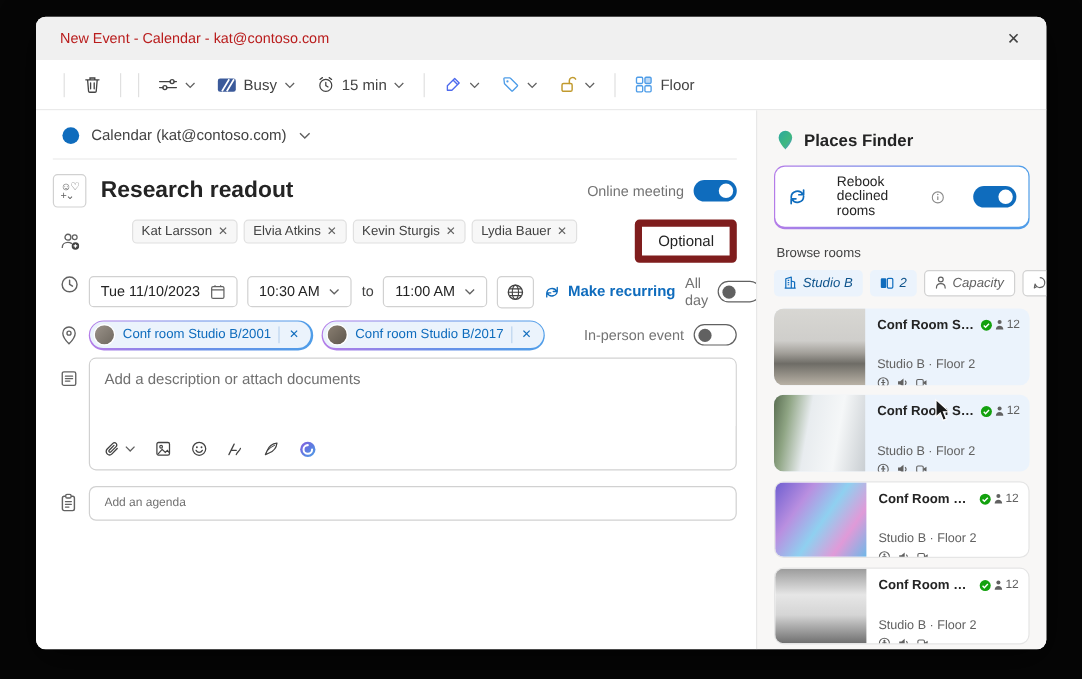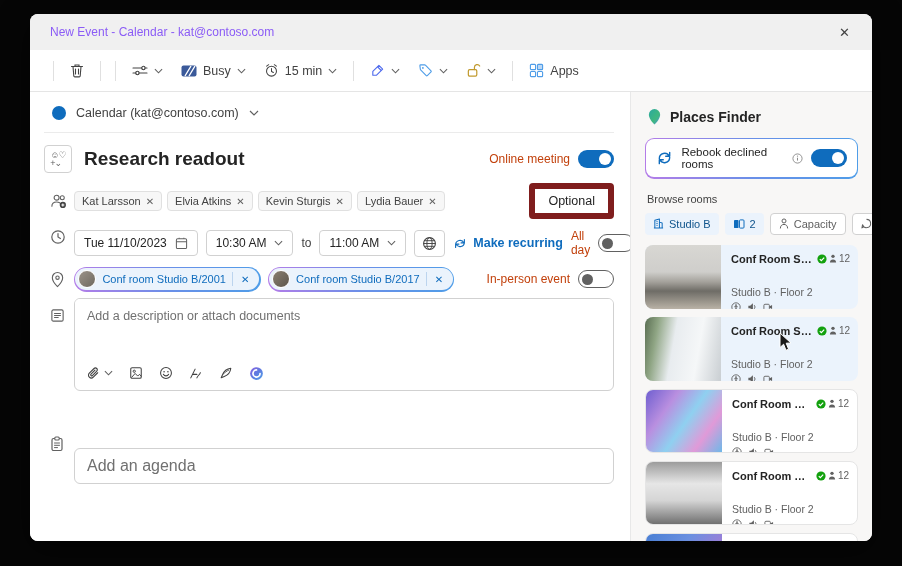--- a/index.html
+++ b/index.html
@@ -6,21 +6,21 @@
   html,body { width:902px; height:566px; background:#060606; font-family:"Liberation Sans", sans-serif; overflow:hidden; }
   .stage { position:relative; width:902px; height:566px; }
 
   .window { position:absolute; left:30px; top:14px; width:842px; height:527px;
     background:#fff; border-radius:8px; overflow:hidden; box-shadow:0 8px 30px rgba(0,0,0,.6);
     display:flex; flex-direction:column; }
 
   
   .titlebar { height:36px; background:#f0f0f0; display:flex; align-items:center;
     padding:0 14px 0 20px; flex:0 0 auto; }
-  .titlebar-text { font-size:12px; color:#8b5cf6; flex:1; }
+  .titlebar-text { font-size:12px; color:#b91c1c; flex:1; }
   .win-close { font-size:13px; color:#424242; cursor:default; padding:2px 8px; }
 
   
   .toolbar { height:42px; background:#fff; border-bottom:1px solid #e5e5e5;
     display:flex; align-items:center; padding:0 14px; gap:4px; flex:0 0 auto; font-size:12.5px; color:#424242; }
   .tb-sep { width:1px; height:20px; background:#e0e0e0; margin:0 5px; flex:0 0 auto; }
   .tb-btn { display:flex; align-items:center; gap:6px; padding:5px 7px; border-radius:4px; color:#424242; white-space:nowrap; }
   .send-split { display:flex; border-radius:4px; overflow:hidden; }
   .chev { width:9px; height:9px; display:inline-block; flex:0 0 auto; }
   .icon { display:inline-flex; align-items:center; justify-content:center; flex:0 0 auto; }
@@ -36,21 +36,21 @@
   .row-body { flex:1; min-width:0; }
 
   .cal-row { display:flex; align-items:center; gap:10px; padding:14px 0 12px 8px; border-bottom:1px solid #ebebeb; }
   .cal-dot { width:14px; height:14px; border-radius:50%; background:#0f6cbd; }
   .cal-label { font-size:12.5px; color:#424242; }
 
   .title-row { display:flex; align-items:center; gap:12px; margin:12px 0 10px 0; }
   .emoji-pick { width:28px; height:28px; border:1px solid #d1d1d1; border-radius:4px;
     display:flex; align-items:center; justify-content:center; font-size:9px; color:#616161; letter-spacing:-1px; line-height:8px; }
   .event-title { font-size:19px; font-weight:700; color:#242424; flex:1; }
-  .toggle-group { display:flex; align-items:center; gap:8px; font-size:12px; color:#c2410c; }
+  .toggle-group { display:flex; align-items:center; gap:8px; font-size:12px; color:#737373; }
 
   .toggle { width:36px; height:18px; border-radius:10px; position:relative; flex:0 0 auto; }
   .toggle.on { background:#0f6cbd; }
   .toggle.on::after { content:""; position:absolute; right:3px; top:3px; width:12px; height:12px; border-radius:50%; background:#fff; }
   .toggle.off { background:#fff; border:1px solid #616161; }
   .toggle.off::after { content:""; position:absolute; left:3px; top:3px; width:11px; height:11px; border-radius:50%; background:#616161; }
 
   .attend-row { margin:6px 0 10px 0; align-items:center; }
   .chips { display:flex; gap:5px; flex-wrap:wrap; align-items:center; flex:1; }
   .chip { display:flex; align-items:center; gap:5px; background:#f7f7f7; border:1px solid #e0e0e0;
@@ -82,31 +82,31 @@
 
   .desc-row { margin:6px 0 0 0; }
   .desc-box { border:1px solid #d1d1d1; border-radius:6px; overflow:hidden; }
   .desc-text { width:100%; height:56px; border:none; outline:none; resize:none; padding:10px 12px;
     font-family:"Liberation Sans", sans-serif; font-size:12.5px; color:#242424; }
   .desc-text::placeholder { color:#707070; }
   .desc-tools { display:flex; align-items:center; gap:16px; padding:7px 12px 9px 12px; color:#424242; }
 
   .agenda-row { margin:13px 0 0 0; align-items:center; }
   .agenda-input { width:100%; border:1px solid #d1d1d1; border-radius:6px; padding:8px 12px;
-    font-family:"Liberation Sans", sans-serif; font-size:16px; color:#242424; outline:none;margin-top:44px; }
+    font-family:"Liberation Sans", sans-serif; font-size:10px; color:#242424; outline:none; }
   .agenda-input::placeholder { color:#707070; }
 
   
   .places-head { display:flex; align-items:center; gap:8px; margin:2px 0 12px 2px; }
   .places-title { font-size:14px; font-weight:700; color:#242424; }
   .rebook-wrap { background:linear-gradient(90deg,#b47ce8,#6a8fe8,#4f9de8); border-radius:9px; padding:1.4px; margin-bottom:14px; }
-  .rebook { background:#fff; border-radius:8px; display:flex; align-items:center; gap:8px; padding:7px 10px; }
+  .rebook { background:#fff; border-radius:8px; display:flex; align-items:center; gap:24px; padding:7px 10px; }
   .rebook-label { font-size:11.5px; color:#242424; flex:1; display:flex; align-items:center; gap:4px; }
   .browse-label { font-size:11px; color:#424242; margin:0 0 8px 2px; }
-  .filter-row { display:flex; gap:6px; margin-bottom:10px; }
+  .filter-row { display:flex; gap:6px; margin-bottom:10px;font-style:italic; }
   .fchip { display:flex; align-items:center; gap:5px; font-size:11px; border-radius:4px; padding:4px 8px; white-space:nowrap; }
   .fchip.active { background:#ebf3fc; color:#0f548c; }
   .fchip.idle { background:#fff; color:#616161; border:1px solid #d1d1d1; }
 
   .room-list { display:flex; flex-direction:column; gap:8px; }
   .room-card { display:flex; border-radius:8px; overflow:hidden; height:64px; flex:0 0 auto; }
   .room-card.selected { background:#ebf3fc; }
   .room-card.plain { background:#fff; border:1px solid #e5e5e5; }
   .room-thumb { width:76px; flex:0 0 auto; }
   .thumb-1 { background:linear-gradient(180deg,#d8d7d3 0%,#cfcecb 42%,#a3a09a 58%,#6e6c66 72%,#b9b2a6 100%); }
@@ -235,21 +235,21 @@
       <div class="tb-sep"></div>
       <div class="tb-btn">
         <span class="icon">
           <svg width="15" height="15" viewBox="0 0 16 16">
               <rect x="1.5" y="1.5" width="5.5" height="5.5" rx="1" fill="none" stroke="#4f9de8" stroke-width="1.2"></rect>
               <rect x="9" y="1.5" width="5.5" height="5.5" rx="1" fill="#bcd8f5" stroke="#4f9de8" stroke-width="1.2"></rect>
               <rect x="1.5" y="9" width="5.5" height="5.5" rx="1" fill="none" stroke="#4f9de8" stroke-width="1.2"></rect>
               <rect x="9" y="9" width="5.5" height="5.5" rx="1" fill="none" stroke="#4f9de8" stroke-width="1.2"></rect>
             </svg>
         </span>
-        <span>Apps</span>
+        <span>Floor</span>
       </div>
 
     </div>
 
     <div class="content">
 
       <div class="form-pane">
 
         <div class="cal-row">
           <span class="cal-dot"></span>
@@ -273,21 +273,21 @@
         <div class="row attend-row">
           <span class="row-icon icon">
             <svg width="17" height="16" viewBox="0 0 18 16">
                 <circle cx="7" cy="4.5" r="2.6" fill="none" stroke="#616161" stroke-width="1.2"></circle>
                 <path d="M2 13.5 c0-2.8 2.2-4.5 5-4.5 1.2 0 2.3.3 3.1.9" fill="none" stroke="#616161" stroke-width="1.2" stroke-linecap="round"></path>
                 <circle cx="13" cy="4.5" r="2.1" fill="none" stroke="#616161" stroke-width="1.1"></circle>
                 <circle cx="13.6" cy="12.2" r="3.3" fill="#424242"></circle>
                 <path d="M13.6 10.6v3.2M12 12.2h3.2" stroke="#fff" stroke-width="1.1"></path>
               </svg>
           </span>
-          <div class="row-body" style="display:flex;align-items:center;gap:8px;">
+          <div class="row-body" style="display:flex;align-items:flex-start;gap:8px;margin-left:36px;">
             <div class="chips">
               <span class="chip">
                   <span>Kat Larsson</span>
                   <span class="chip-x">✕</span>
                 </span>
               <span class="chip">
                   <span>Elvia Atkins</span>
                   <span class="chip-x">✕</span>
                 </span>
               <span class="chip">

